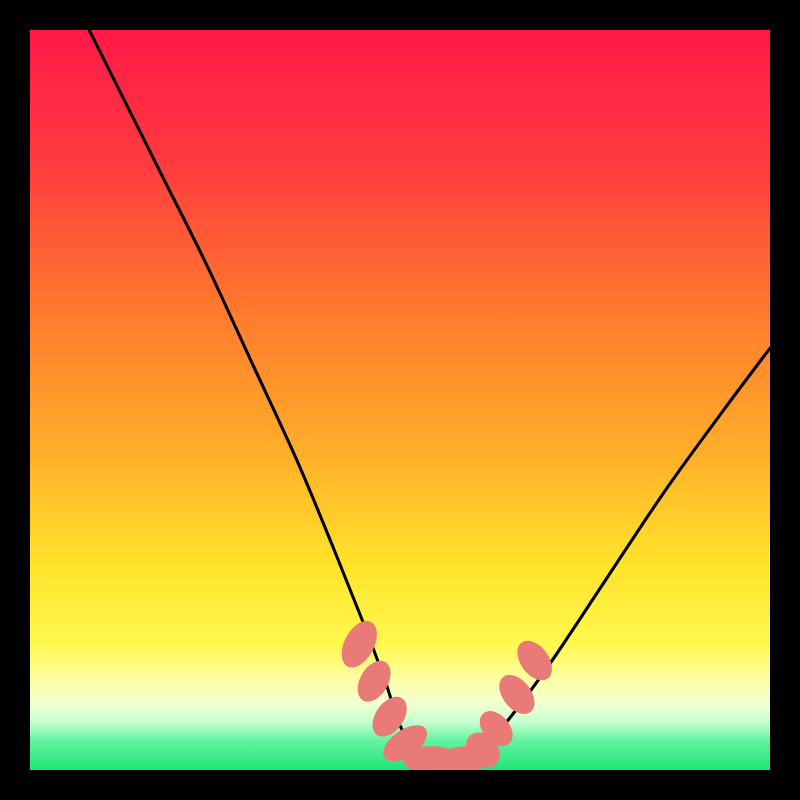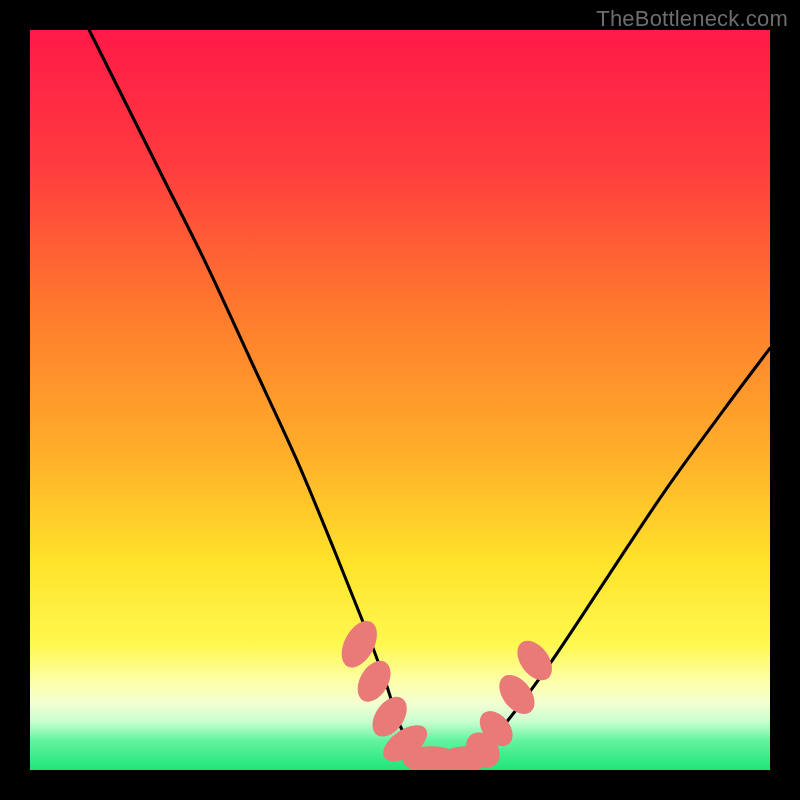--- a/index.html
+++ b/index.html
@@ -89,14 +89,13 @@
           <ellipse cx="58.4" cy="98.7" rx="3.4" ry="1.9" fill="#e97a77" transform="rotate(-6 58.4 98.7)"></ellipse>
           <ellipse cx="61.199999999999996" cy="97.3" rx="2" ry="2.6" fill="#e97a77" transform="rotate(-40 61.199999999999996 97.3)"></ellipse>
           <ellipse cx="63" cy="94.4" rx="1.8" ry="2.7" fill="#e97a77" transform="rotate(-40 63 94.4)"></ellipse>
           <ellipse cx="65.8" cy="89.8" rx="1.9" ry="3" fill="#e97a77" transform="rotate(-38 65.8 89.8)"></ellipse>
           <ellipse cx="68.2" cy="85.2" rx="1.9" ry="3" fill="#e97a77" transform="rotate(-36 68.2 85.2)"></ellipse>
         </g>
     </svg>
 
   </div>
 
-  <div class="attribution">TheBottleneck.com</div>
 </div>
 
 </body></html>

